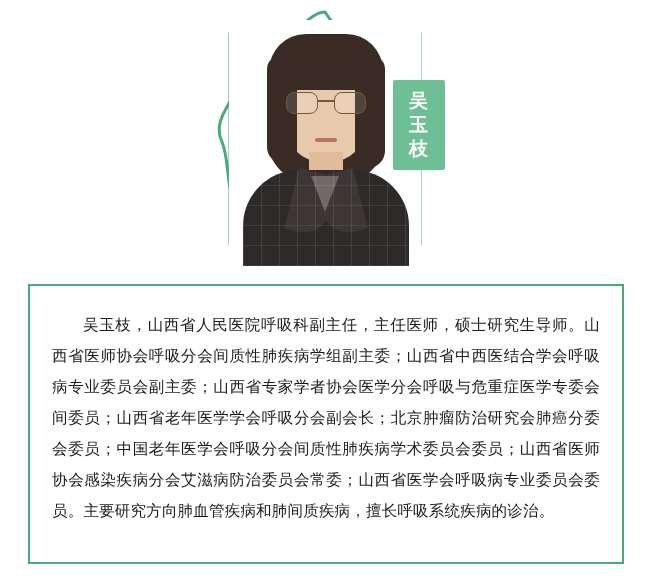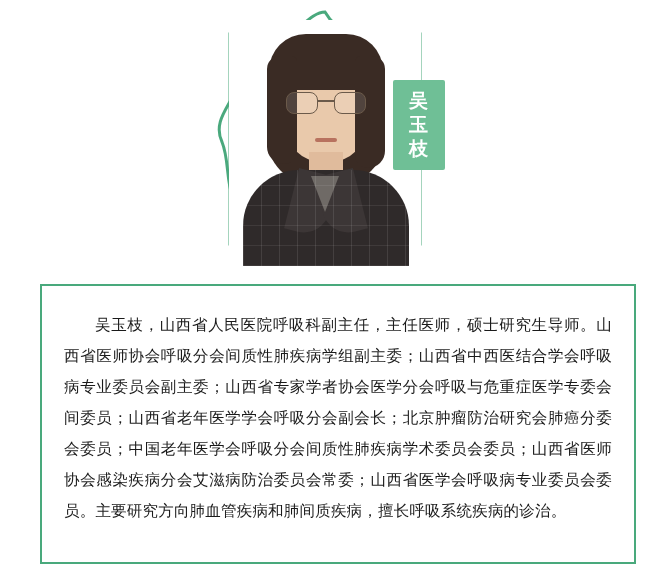--- a/index.html
+++ b/index.html
@@ -234,21 +234,20 @@
   
   .bio-card {
     position: absolute;
     left: 28px;
     top: 284px;
     width: 596px;
     height: 280px;
     border: 2px solid #49a97c;
     box-sizing: border-box;
     background: #ffffff;
-    margin-left: 12px;
   }
   .bio-text {
     padding: 24px 22px 18px 22px;
     font-family: "DejaVu Sans", "Liberation Sans", sans-serif;
     font-size: 15.5px;
     line-height: 31px;
     color: #1a1a1a;
     text-align: justify;
     text-indent: 2em;
     letter-spacing: 0.2px;

